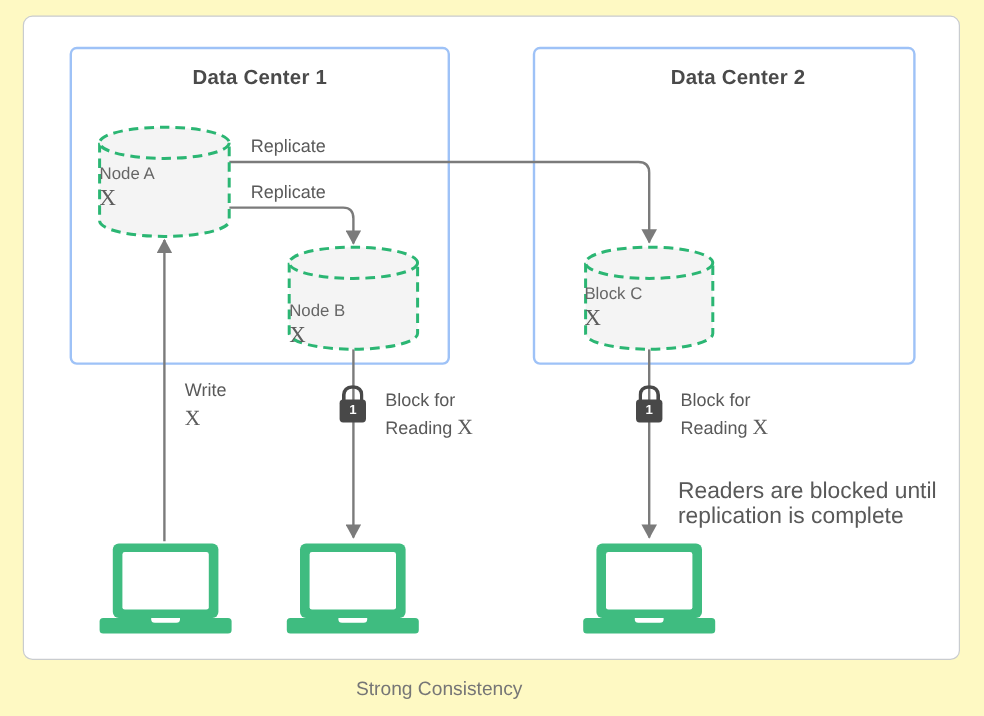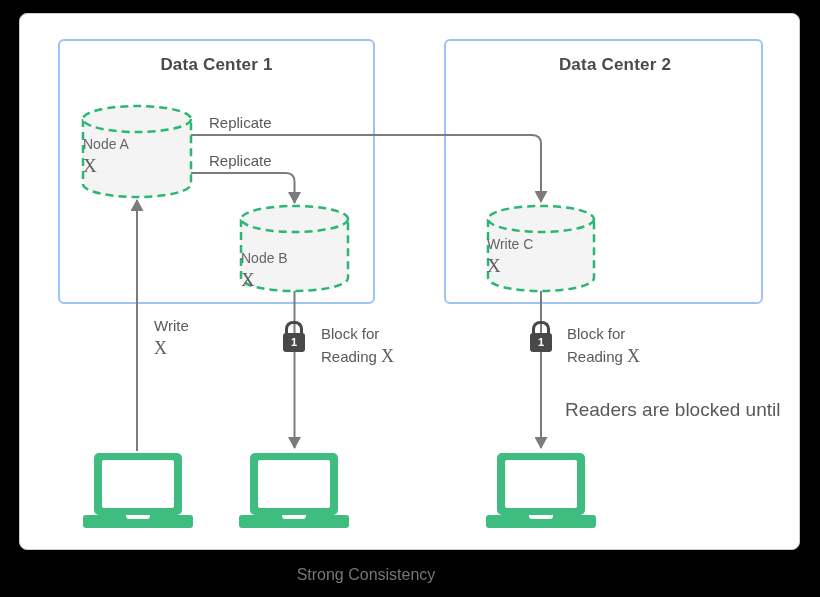--- a/index.html
+++ b/index.html
@@ -5,21 +5,21 @@
   html, body {
     margin: 0;
     padding: 0;
     background: #ffffff;
     font-family: "Liberation Sans", "DejaVu Sans", sans-serif;
   }
   .stage {
     position: relative;
     width: 820px;
     height: 597px;
-    background: #000000;
+    background: #fef9c3;
     overflow: hidden;
     text-decoration: underline;
   }
   .canvas {
     position: absolute;
     left: 19px;
     top: 13px;
     width: 779px;
     height: 535px;
     background: #ffffff;
@@ -193,21 +193,21 @@
 
     <div class="node-label" style="left:63px; top:122px;">
       <div class="node-name">Node A</div>
       <div class="node-value">X</div>
     </div>
     <div class="node-label" style="left:221px; top:222px;margin-top:14px;">
       <div class="node-name">Node B</div>
       <div class="node-value">X</div>
     </div>
     <div class="node-label" style="left:467px; top:222px;">
-      <div class="node-name">Write C</div>
+      <div class="node-name">Block C</div>
       <div class="node-value">X</div>
     </div>
 
     <div class="edge-label" style="left:189px; top:97px;">Replicate</div>
     <div class="edge-label" style="left:189px; top:135px;">Replicate</div>
 
     <div class="edge-label" style="left:134px; top:300px;">
       <span>Write</span><br>
       <span class="serif-x">X</span>
     </div>
@@ -227,20 +227,21 @@
       <div class="lock-body">1</div>
     </div>
     <div class="edge-label" style="left:547px; top:308px;">
       <span>Block for</span><br>
       <span>Reading</span>
       <span class="serif-x">X</span>
     </div>
 
     <div class="note" style="left:545px; top:385px;">
       <span>Readers are blocked until</span><br>
+      <span>replication is complete</span>
     </div>
 
     <div class="laptop" style="left:63px; top:439px;">
       <div class="laptop-screen">
         <div class="laptop-screen-inner"></div>
       </div>
       <div class="laptop-base">
         <div class="laptop-notch"></div>
       </div>
     </div>

